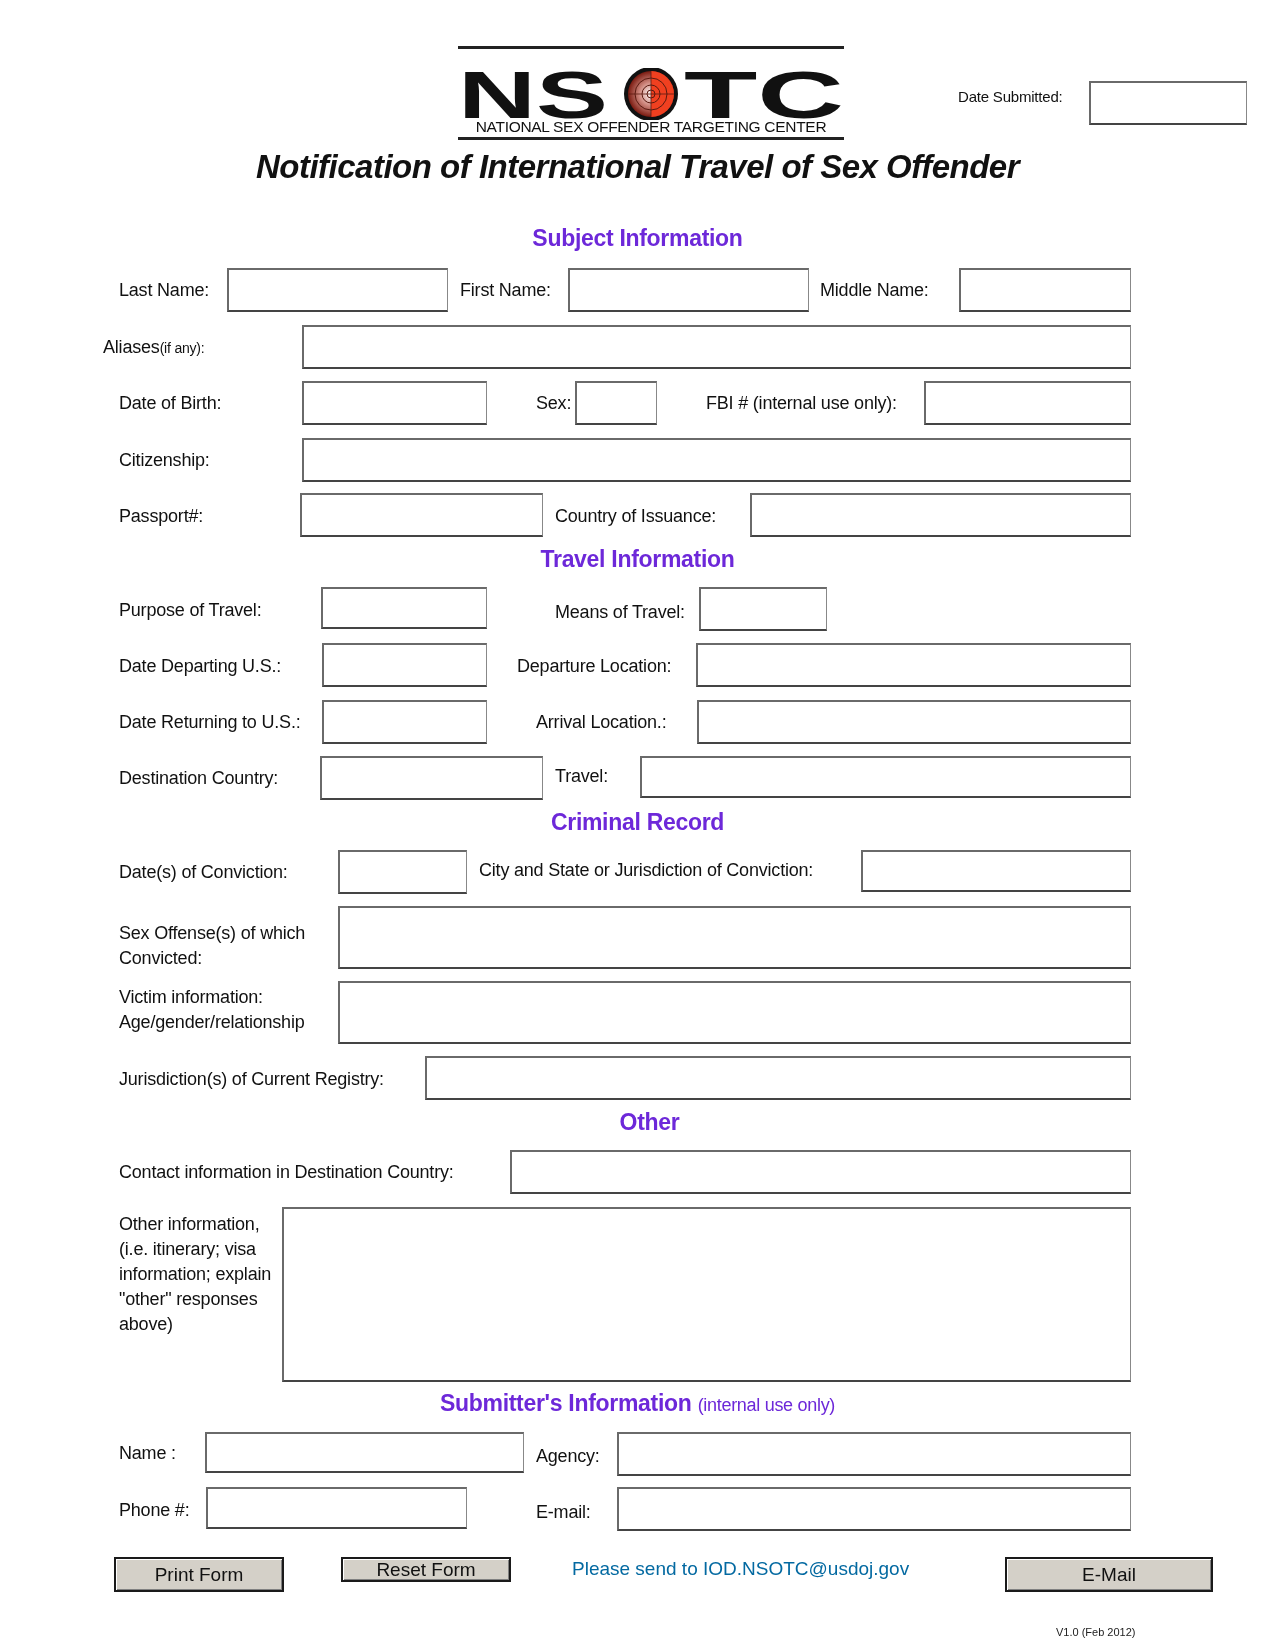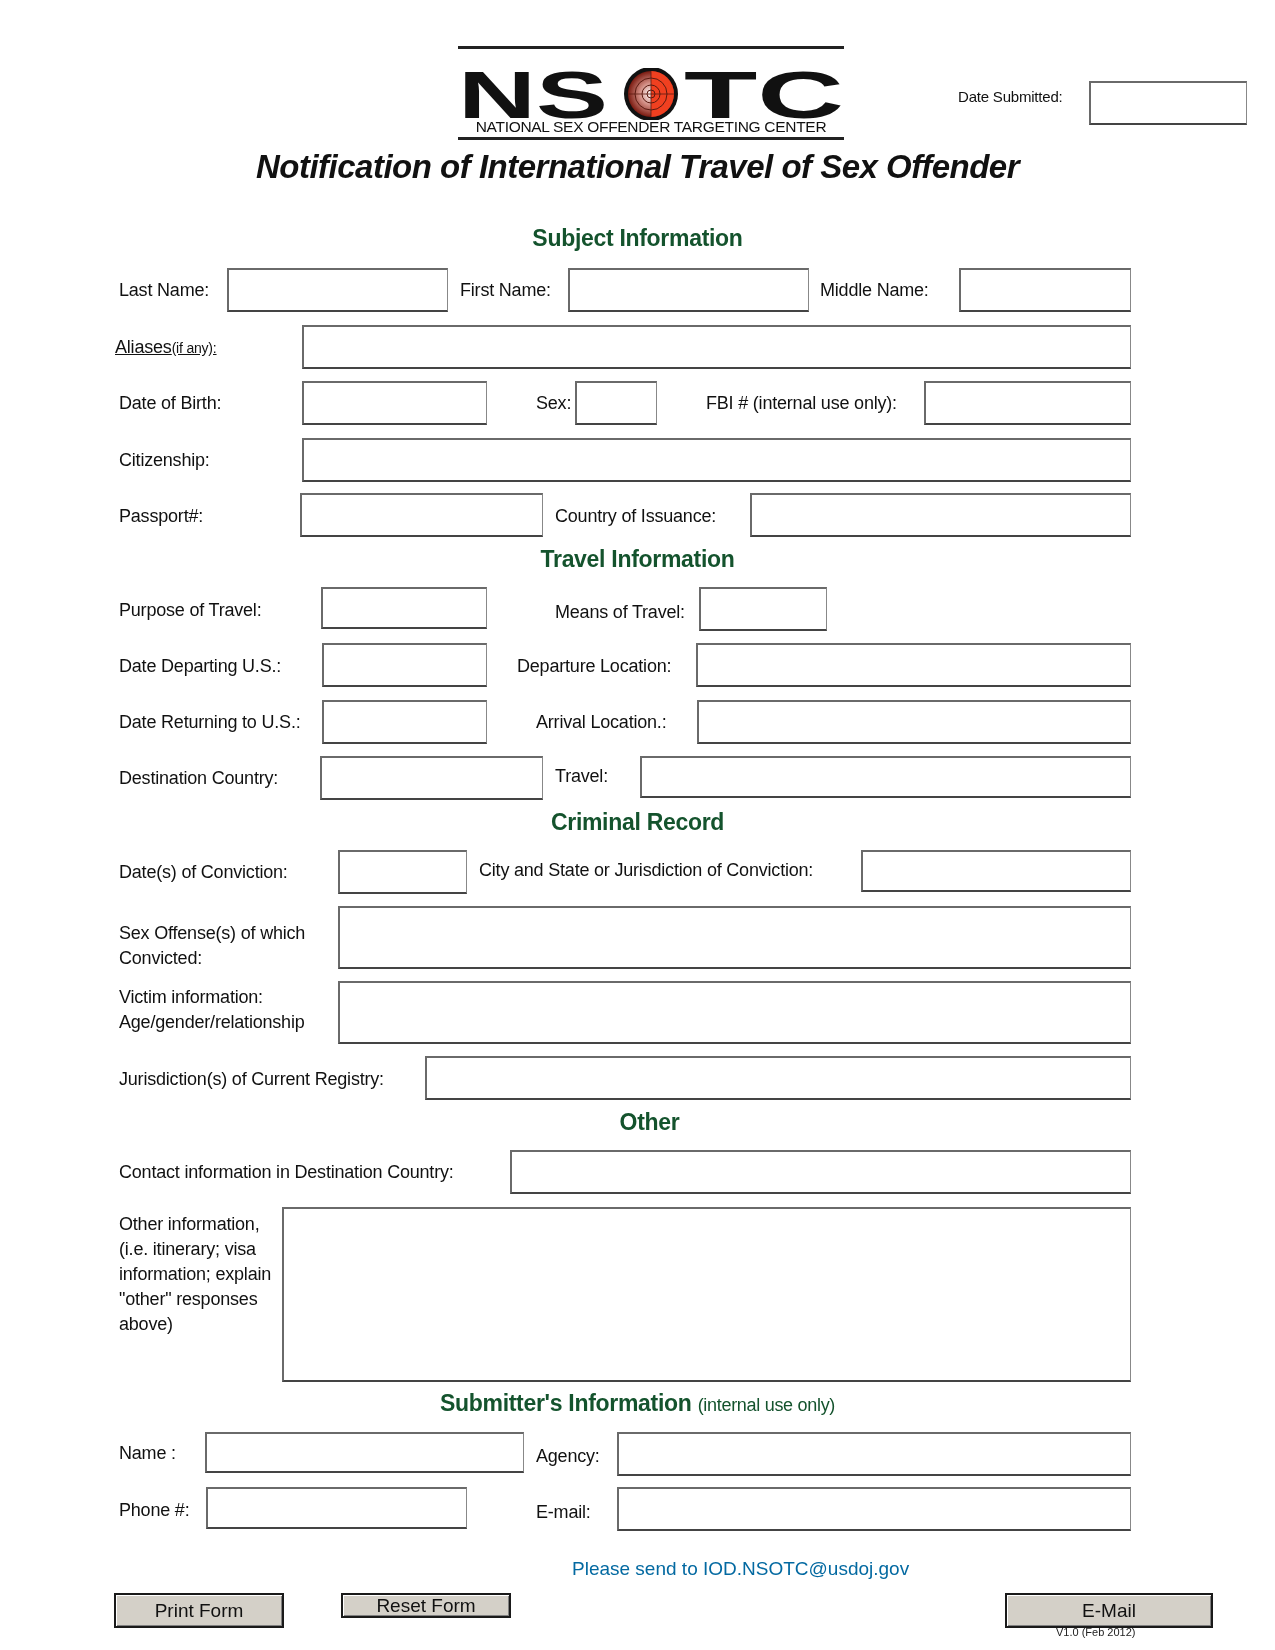--- a/index.html
+++ b/index.html
@@ -6,28 +6,28 @@
   body { width:1275px; height:1650px; position:relative; overflow:hidden;
          font-family:"Liberation Sans", "DejaVu Sans", sans-serif; color:#111; }
   .lbl { position:absolute; font-size:18px; color:#111; white-space:nowrap; letter-spacing:-0.2px; }
   .lbl.multi { white-space:normal; line-height:25px; }
   .lbl small { font-size:14px; }
   .box { position:absolute; box-sizing:border-box; background:#fff;
          border:1px solid #555; border-top:2px solid #6a6a6a; border-left:2px solid #6a6a6a;
          border-bottom:2px solid #444; border-right:1px solid #888; outline:none; padding:2px 6px;
          font-family:"Liberation Sans", sans-serif; font-size:16px; resize:none; }
   .heading { position:absolute; left:0; width:1275px; text-align:center; font-weight:bold;
-             font-size:23px; color:#14532d; letter-spacing:-0.3px; }
+             font-size:23px; color:#6d28d9; letter-spacing:-0.3px; }
   .heading .sub { font-weight:normal; font-size:18px; }
   .title { position:absolute; left:0; width:1275px; text-align:center; top:148px;
            font-family:"Liberation Sans", sans-serif; font-style:italic; font-weight:bold; font-size:33px; letter-spacing:-0.5px; }
   .btn { position:absolute; box-sizing:border-box; background:#d4d0c8; border:2px solid #1a1a1a;
          box-shadow: inset 1px 1px 0 #fff, inset -1px -1px 0 #808080;
          font-family:"Liberation Sans", sans-serif; font-size:19px; color:#111; cursor:pointer;
-         display:flex; align-items:center; justify-content:center; padding:0;margin-top:36px; }
+         display:flex; align-items:center; justify-content:center; padding:0; }
   .logo { position:absolute; left:458px; top:46px; width:388px; height:94px; }
   .logo .rule { position:absolute; left:0; width:386px; height:3px; background:#222; }
   .logo .top-text { position:absolute; top:5px; left:0; width:386px; text-align:center;
                     font-size:19px; letter-spacing:-0.3px; color:#111; font-family:"Liberation Sans", sans-serif; }
   .logo .bottom-text { position:absolute; top:72px; left:0; width:386px; text-align:center;
                        font-size:15.5px; letter-spacing:-0.3px; color:#111; font-family:"Liberation Sans", sans-serif; }
   .logo .big { position:absolute; top:22px; left:0; width:386px; height:52px; }
   .send-text { position:absolute; left:572px; top:1556px; font-size:19px; line-height:26px; color:#0369a1; }
   .version { position:absolute; left:1056px; top:1626px; font-size:11px; color:#222;text-align:center; }
 </style>
@@ -68,21 +68,21 @@
 
 <div class="heading" style="top:225px;">Subject Information</div>
 
 <div class="lbl" style="left:119px; top:280px;">Last Name:</div>
 <input class="box" style="left: 227px; top: 268px; width: 221px; height: 44px;" value="">
 <div class="lbl" style="left:460px; top:280px;">First Name:</div>
 <input class="box" style="left: 568px; top: 268px; width: 241px; height: 44px;" value="">
 <div class="lbl" style="left:820px; top:280px;">Middle Name:</div>
 <input class="box" style="left: 959px; top: 268px; width: 172px; height: 44px;" value="">
 
-<div class="lbl" style="left:115px; top:337px;text-decoration:underline;"><span>Aliases</span><small>(if any):</small></div>
+<div class="lbl" style="left:103px; top:337px;"><span>Aliases</span><small>(if any):</small></div>
 <input class="box" style="left: 302px; top: 325px; width: 829px; height: 44px;" value="">
 
 <div class="lbl" style="left:119px; top:393px;">Date of Birth:</div>
 <input class="box" style="left: 302px; top: 381px; width: 185px; height: 44px;" value="">
 <div class="lbl" style="left:536px; top:393px;">Sex:</div>
 <input class="box" style="left: 575px; top: 381px; width: 82px; height: 44px;" value="">
 <div class="lbl" style="left:706px; top:393px;">FBI # (internal use only):</div>
 <input class="box" style="left: 924px; top: 381px; width: 207px; height: 44px;" value="">
 
 <div class="lbl" style="left:119px; top:450px;">Citizenship:</div>

